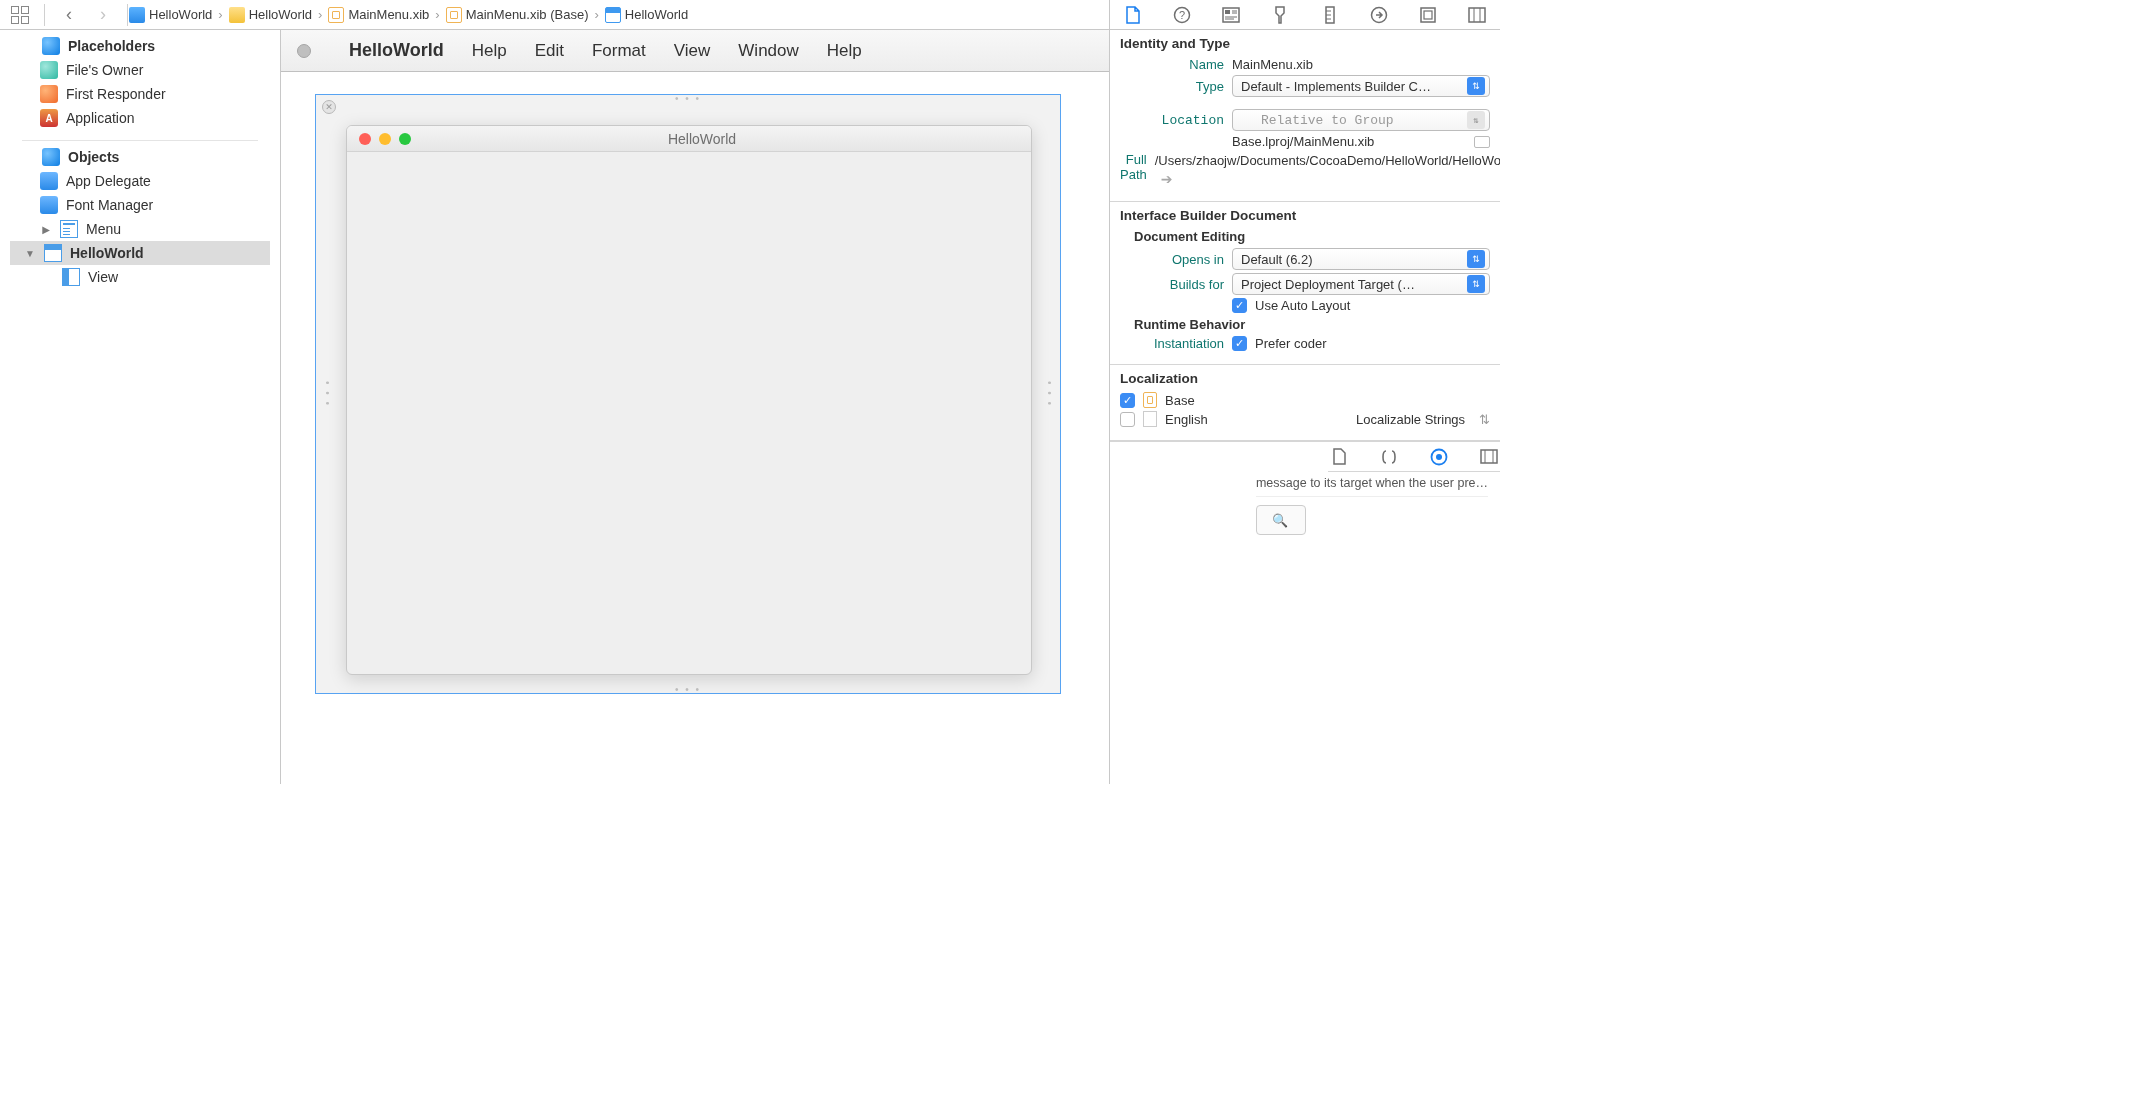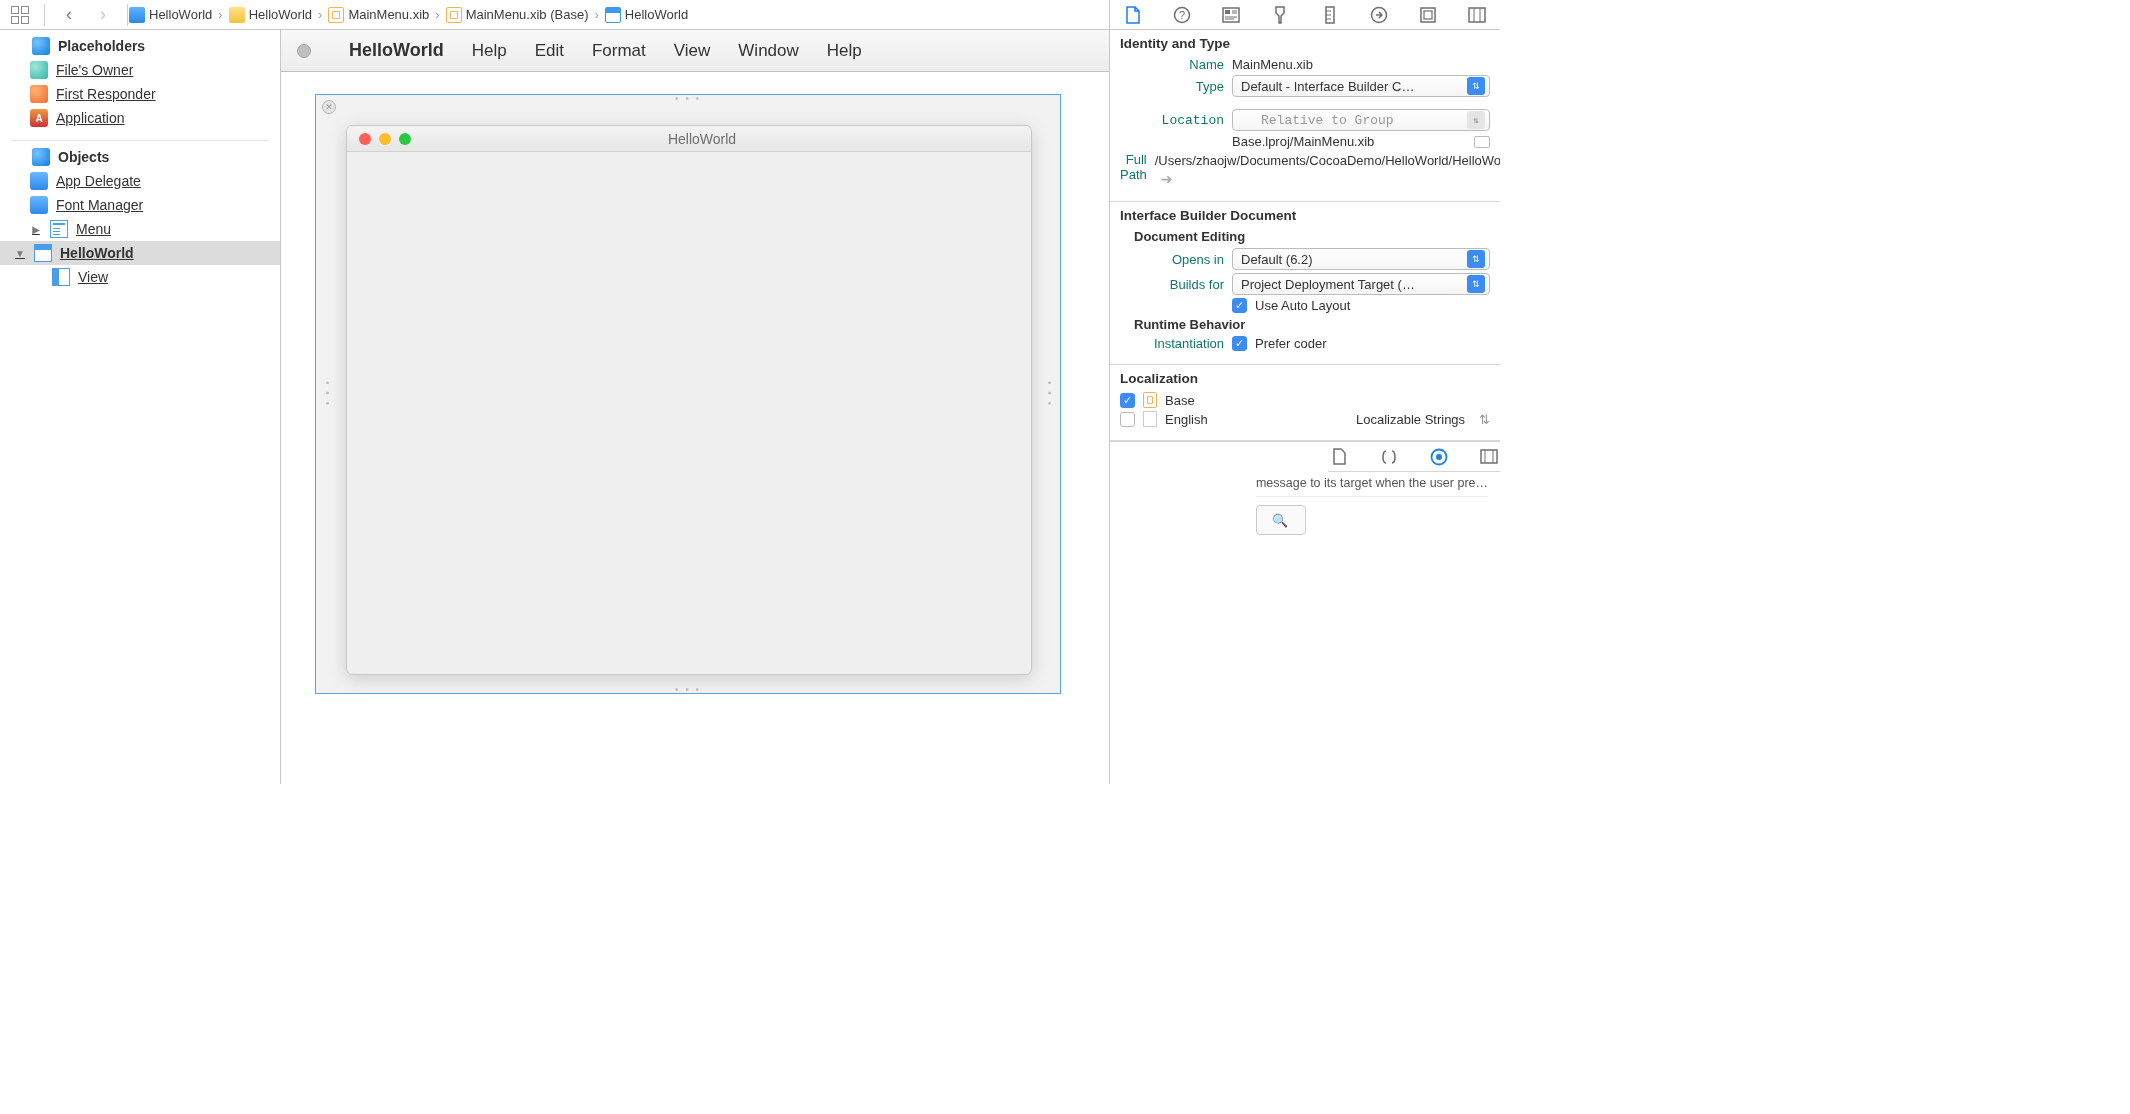--- a/index.html
+++ b/index.html
@@ -78,34 +78,34 @@
   height: calc(100% - 30px);
 }
 
 
 .navigator {
   width: 281px;
   border-right: 1px solid #c8c8c8;
   background: #fff;
   overflow:auto;
 }
-.nav-section { padding: 4px 0; }
+.nav-section { padding: 4px 10px; }
 .nav-section + .nav-section::before {
   content:""; display:block; height:1px; background:#e4e4e4; margin:2px 12px 4px 12px;
 }
 .nav-header, .nav-row {
   display:flex; align-items:center; gap:8px;
   padding: 3px 10px 3px 12px;
   font-size: 14px;
 }
 .nav-header { font-weight:600; }
 .nav-header .disclosure, .nav-row .disclosure {
   width:12px; display:inline-flex; justify-content:center; color:#7a7a7a; font-size:10px;
 }
-.nav-row { padding-left: 30px; text-decoration: underline; }
+.nav-row { padding-left: 30px; }
 .nav-row.lvl2 { padding-left: 52px; }
 .nav-row.selected { background:#dcdcdc; font-weight:600;}
 .nav-row.has-disclosure { padding-left: 14px; }
 .nav-row.has-disclosure.lvl1 { padding-left: 30px; }
 .nic { width:18px; height:18px; display:inline-block; }
 .nic-cube-blue{ background:radial-gradient(circle at 30% 30%,#77c4ff,#0d7de2); border-radius:3px;}
 .nic-cube-teal{ background:radial-gradient(circle at 30% 30%,#a0e7dc,#2fb8a2); border-radius:3px;}
 .nic-cube-fire{ background:radial-gradient(circle at 30% 30%,#ffb478,#f06a2b); border-radius:3px;}
 .nic-launcher{ width:18px;height:18px;background:linear-gradient(#e94,#c33);border-radius:3px;position:relative;}
 .nic-launcher::before{content:"A";position:absolute;inset:0;display:flex;align-items:center;justify-content:center;color:#fff;font-size:10px;font-weight:700;}
@@ -413,21 +413,21 @@
 
     <div class="insp-section">
       <div class="insp-title">Identity and Type</div>
       <div class="insp-row">
         <div class="lbl">Name</div>
         <div class="val">MainMenu.xib</div>
       </div>
       <div class="insp-row">
         <div class="lbl">Type</div>
         <div class="insp-dropdown">
-          <span style="overflow:hidden;text-overflow:ellipsis;white-space:nowrap;">Default - Interface Builder C…</span>
+          <span style="overflow:hidden;text-overflow:ellipsis;white-space:nowrap;">Default - Implements Builder C…</span>
           <span class="dd-arrow">⇅</span>
         </div>
       </div>
       <div class="insp-row" style="margin-top:12px;font-family:Liberation Mono, monospace;">
         <div class="lbl">Location</div>
         <div class="insp-dropdown" style="color:#9a9a9a;padding-left:28px;">
           <span>Relative to Group</span>
           <span class="dd-arrow grey">⇅</span>
         </div>
       </div>

